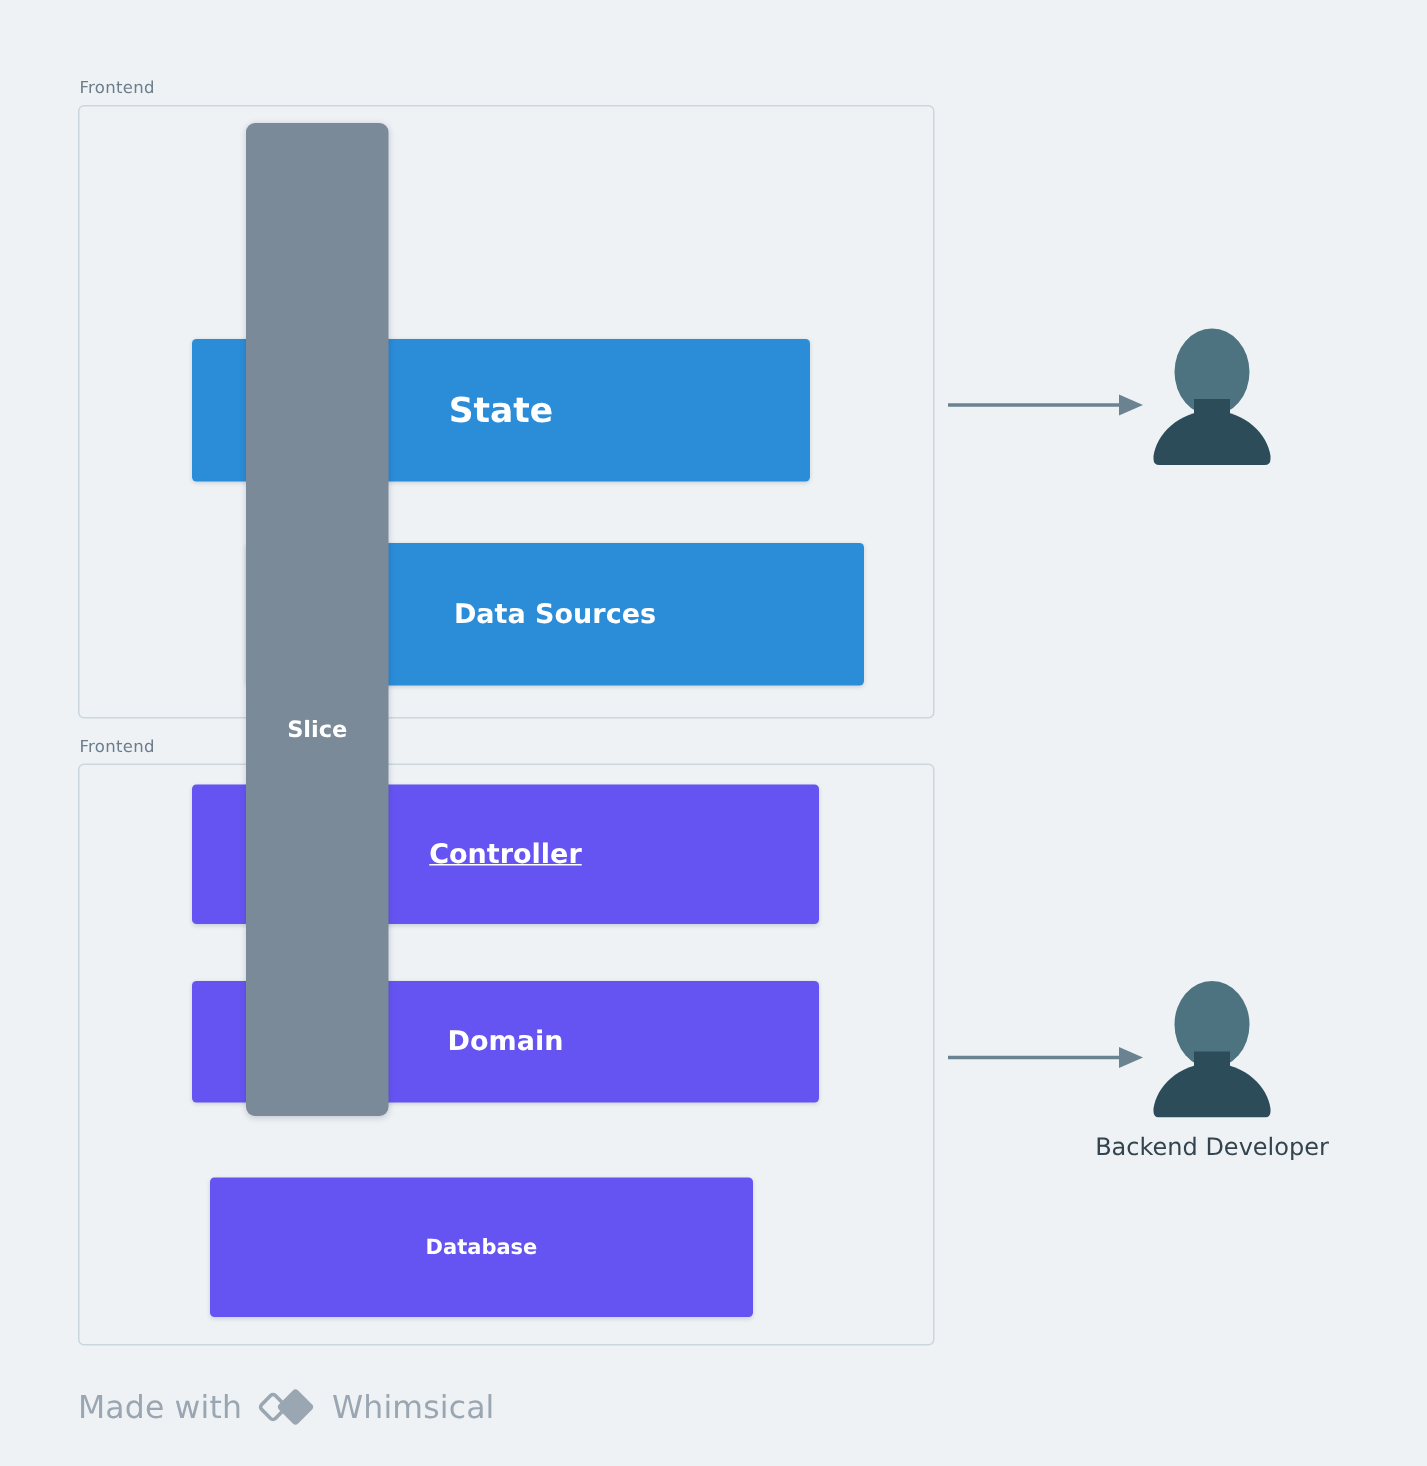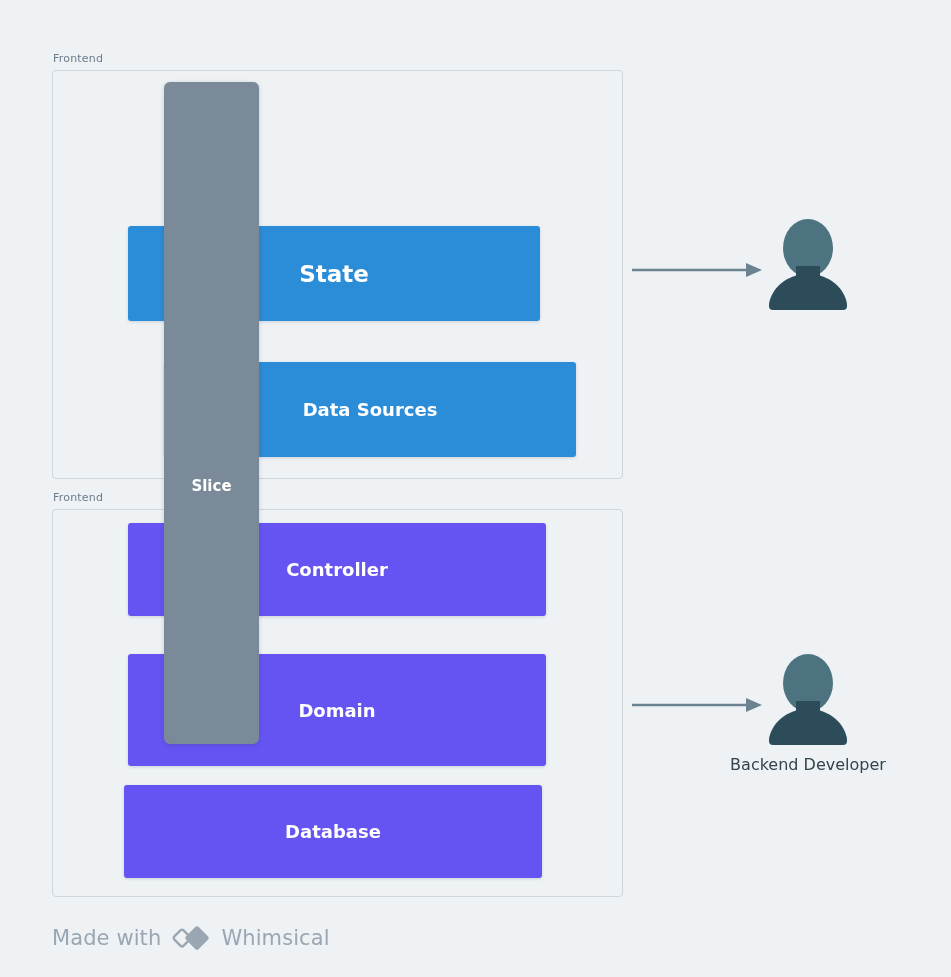--- a/index.html
+++ b/index.html
@@ -129,29 +129,29 @@
     <span>State</span>
   </div>
 
   <div class="layer frontend" style="left:128px; top:362px; width:412px; height:95px; font-size:18px;margin-left:36px;">
     <span>Data Sources</span>
   </div>
 
   <div class="group-label" style="left:53px; top:491px;">Frontend</div>
   <div class="group" style="left:52px; top:509px; width:571px; height:388px;"></div>
 
-  <div class="layer backend" style="left:128px; top:523px; width:418px; height:93px; font-size:18px;">
+  <div class="layer backend" style="left:128px; top:523px; width:418px; height:93px; font-size:18px;text-decoration:underline;">
     <span>Controller</span>
   </div>
 
-  <div class="layer backend" style="left:128px; top:654px; width:418px; height:112px; font-size:18px;">
+  <div class="layer backend" style="left:128px; top:654px; width:418px; height:81px; font-size:18px;">
     <span>Domain</span>
   </div>
 
-  <div class="layer backend" style="left:124px; top:785px; width:418px; height:93px; font-size:18px;">
+  <div class="layer backend" style="left:140px; top:785px; width:362px; height:93px; font-size:14px;">
     <span>Database</span>
   </div>
 
   <div id="slice-bar" style="left:164px; top:82px; width:95px; height:662px;">
     <span id="slice-label" style="top:395px;">Slice</span>
   </div>
 
   <svg class="arrow" style="left:628px; top:258px;" width="140" height="24" viewBox="0 0 140 24">
     <line x1="4" y1="12" x2="118" y2="12" stroke="#6b8290" stroke-width="2.4"></line>
     <polygon points="118,5 134,12 118,19" fill="#6b8290"></polygon>

